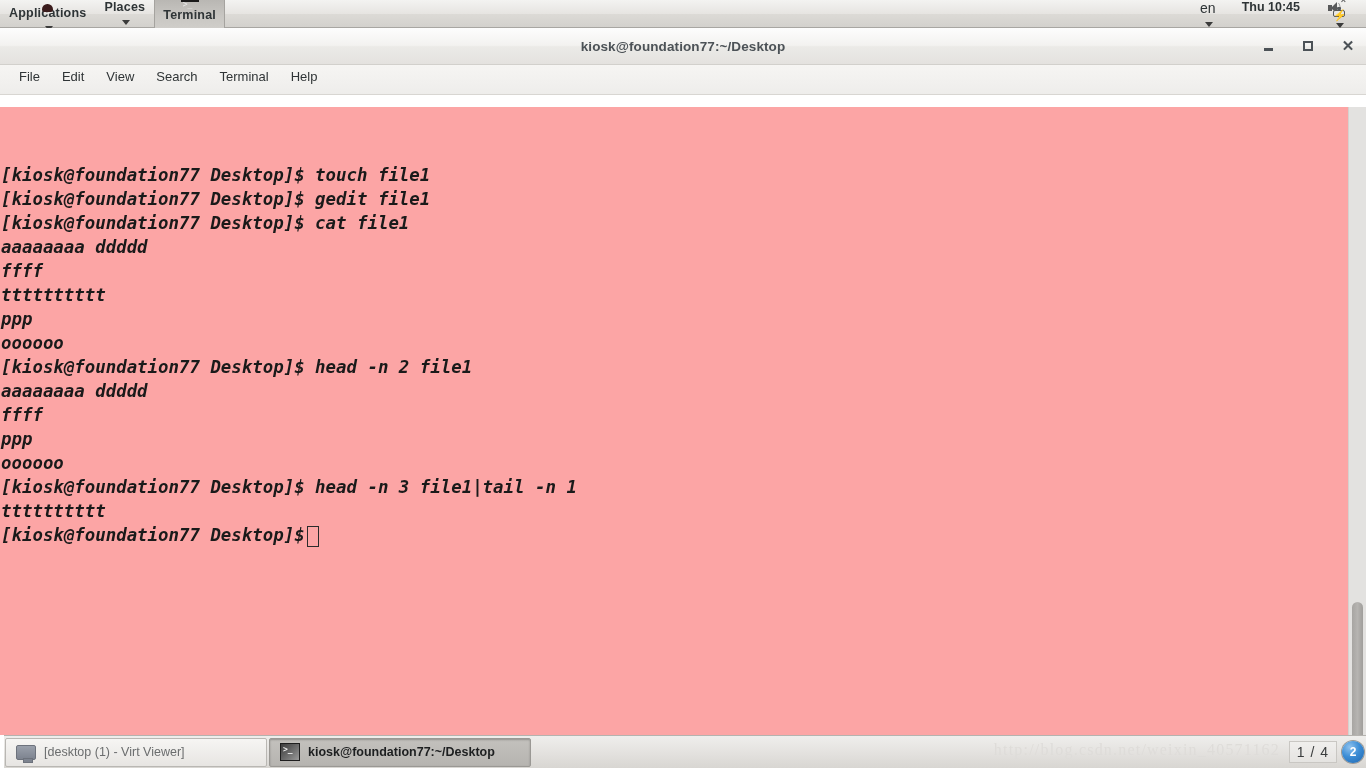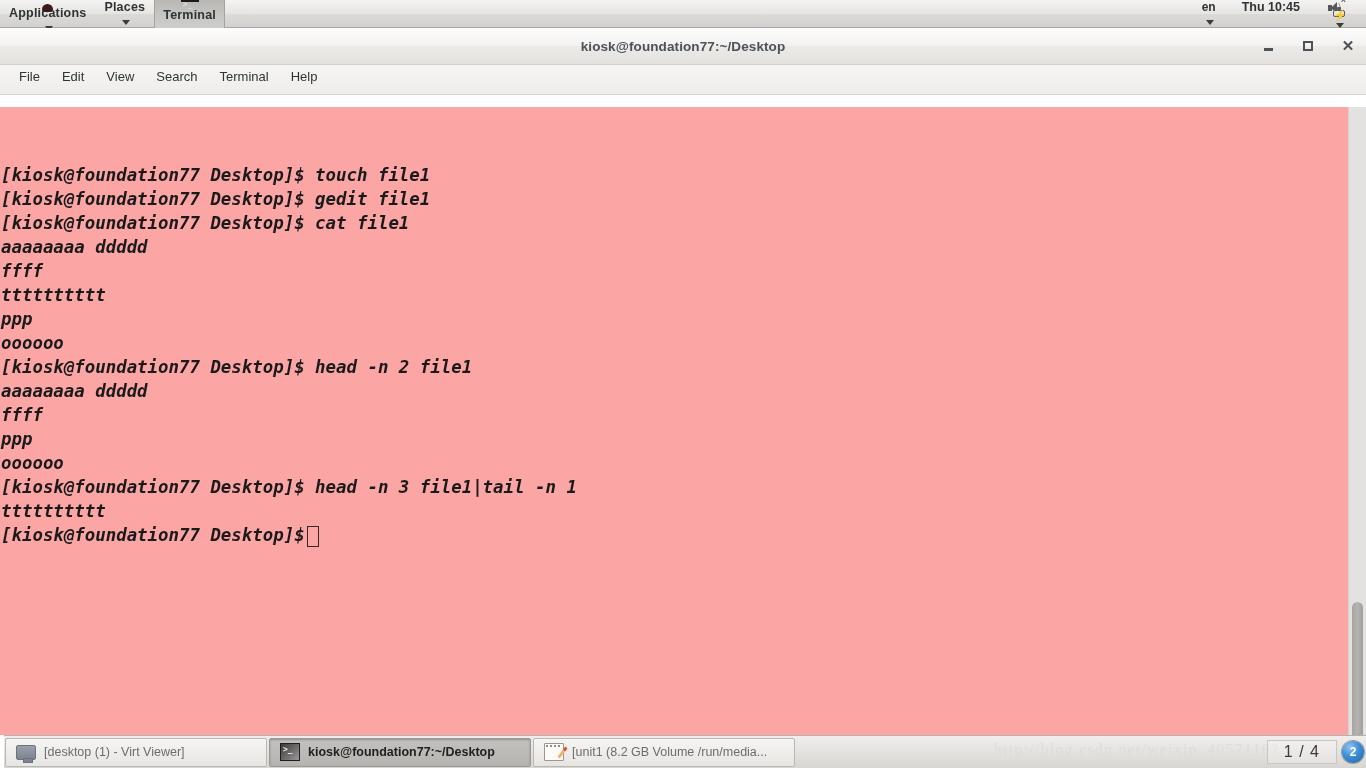--- a/index.html
+++ b/index.html
@@ -88,21 +88,21 @@
     line-height: 12px;
   }
   .panel-right {
     margin-left: auto;
     display: flex;
     align-items: center;
     gap: 0px;
     padding-right: 6px;
   }
   .clock { font-weight: bold; font-size: 12.5px; padding: 0 8px; }
-  .lang { font-weight: bold; font-size: 12px; }
+  .lang { font-weight: normal; font-size: 14px; }
   .icon-speaker {
     position: relative;
     width: 18px; height: 16px;
     margin: 0 5px 0 2px;
   }
   .icon-speaker .body {
     position: absolute; left: 0; top: 5px;
     width: 4px; height: 6px; background: #58595a;
   }
   .icon-speaker .cone {
@@ -372,22 +372,22 @@
     margin-left: auto;
     display: flex;
     align-items: center;
     gap: 5px;
     padding-right: 6px;
     z-index: 2;
   }
   .ws-pager {
     border: 1px solid #c9c7c3;
     background: rgba(255,255,255,.25);
-    padding: 2px 16px;
-    font-size: 16px;
+    padding: 2px 7px;
+    font-size: 14px;
     color: #3a3c3d;
     letter-spacing: 1px;
   }
   .ws-badge {
     width: 22px; height: 22px;
     border-radius: 50%;
     background: radial-gradient(circle at 35% 28%, #8fc2ee 0%, #3d8ed6 45%, #1f65ae 100%);
     color: #ffffff;
     font-size: 12px;
     font-weight: bold;
@@ -500,24 +500,20 @@
 
   <div class="taskbar">
     <div class="task-btn" style="width:262px">
       <span class="tb-icon icon-monitor"></span>
       <span class="tb-label">[desktop (1) - Virt Viewer]</span>
     </div>
     <div class="task-btn active" style="width:262px">
       <span class="tb-icon icon-terminal"></span>
       <span class="tb-label">kiosk@foundation77:~/Desktop</span>
     </div>
-    <div class="task-btn" style="width:262px">
-      <span class="tb-icon icon-gedit"></span>
-      <span class="tb-label">[unit1 (8.2 GB Volume /run/media...</span>
-    </div>
 
     <div class="workspace">
       <span class="ws-pager">1 / 4</span>
       <span class="ws-badge">2</span>
     </div>
   </div>
 
   <div class="watermark">http://blog.csdn.net/weixin_40571162</div>
 
 </div>

